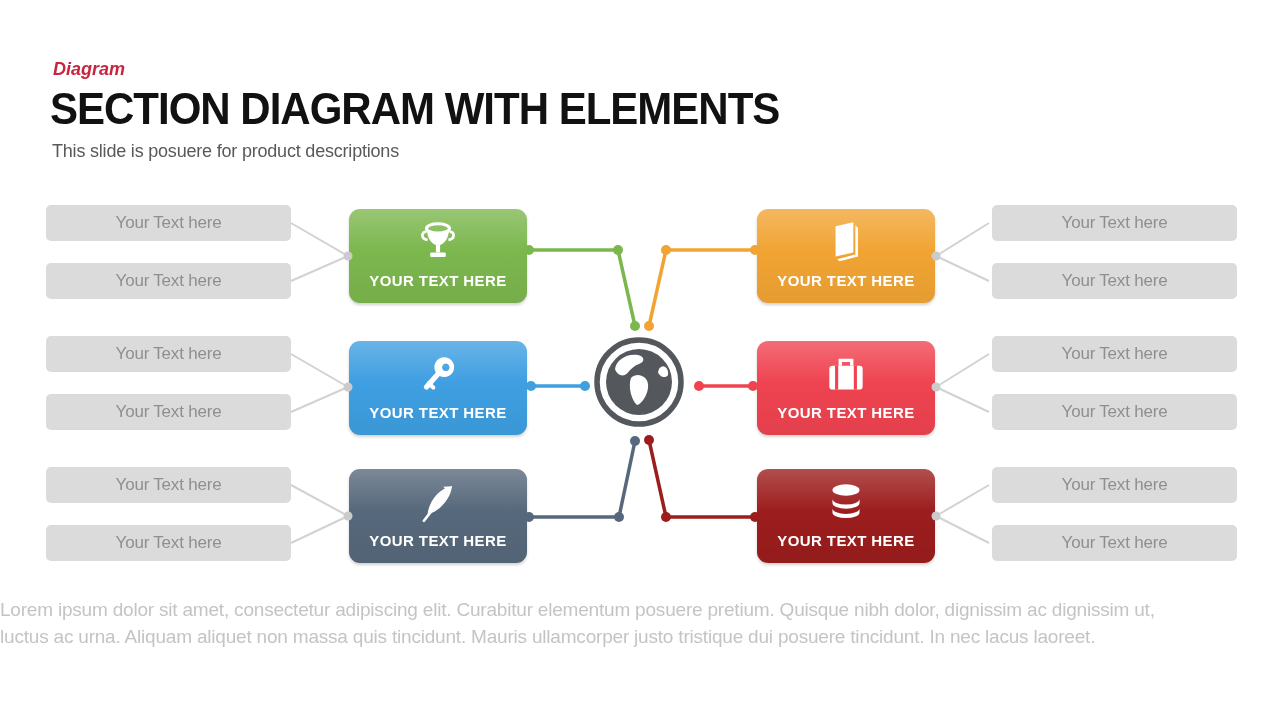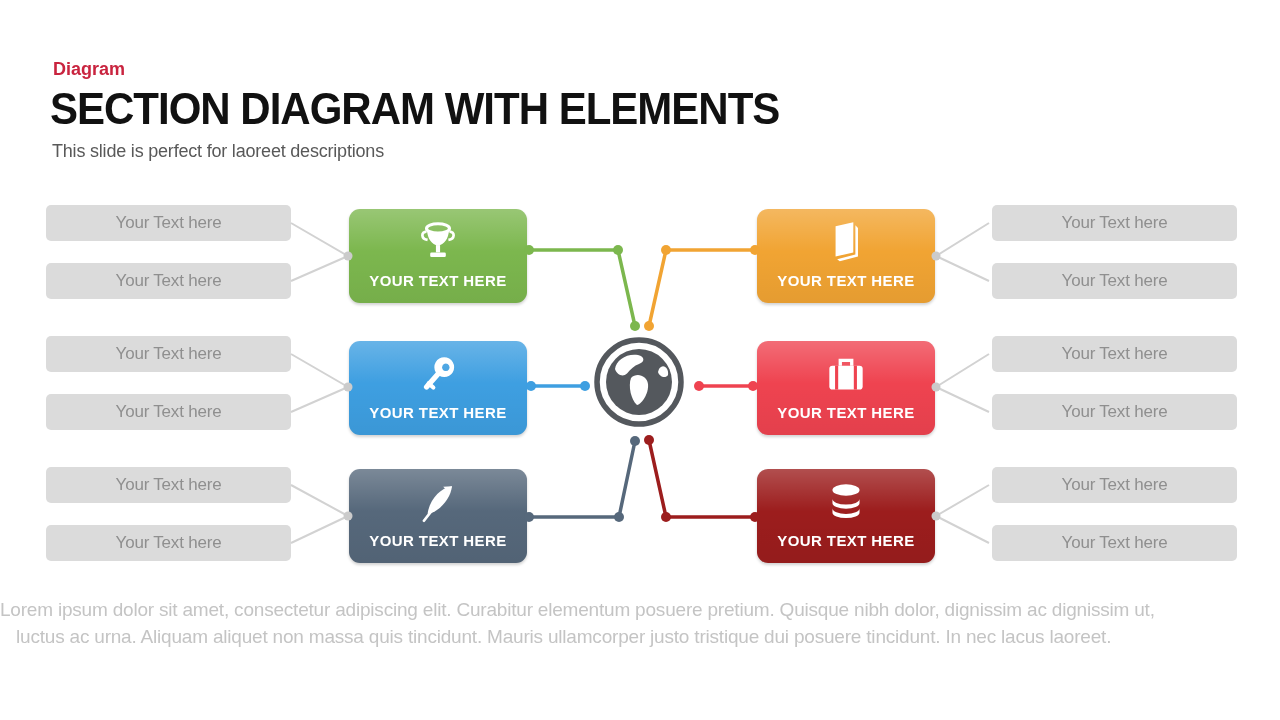--- a/index.html
+++ b/index.html
@@ -1,21 +1,21 @@
 <!DOCTYPE html>
 <html style="--green: #7CB74E; --orange: #F1A433; --blue: #3E9FE1; --red: #EF4350; --slate: #56687B; --darkred: #9C1D1D; --globe: #54585D; --tag: #C9243F; --title: #111111; --subtitle: #595959; --label_bg: #DBDBDB; --label_text: #8F8F8F; --connector_gray: #D2D2D2; --footer_text: #C4C4C4;"><head>
 <meta charset="utf-8">
 <style>
   * { margin:0; padding:0; box-sizing:border-box; }
   body { background:#e8e8e8; font-family:"Liberation Sans", sans-serif; }
   .slide {
     position:relative; width:1280px; height:720px;
     background:#ffffff; overflow:hidden;
   }
-  .tag { position:absolute; left:53px; top:59px; font-size:18px; font-weight:700; color:var(--tag); }
+  .tag { position:absolute; left:53px; top:59px; font-size:18px; font-weight:700; color:var(--tag);font-style:italic; }
   .title { position:absolute; left:50px; top:84px; font-size:42px; font-weight:700;
            letter-spacing:-1px; color:var(--title); transform:scaleY(1.06); transform-origin:left top; }
   .subtitle { position:absolute; left:52px; top:141px; font-size:18px; color:var(--subtitle); letter-spacing:-0.2px; }
 
   .connectors { position:absolute; left:0; top:0; width:1280px; height:720px; z-index:3; pointer-events:none; }
 
   .box { position:absolute; width:178px; height:94px; border-radius:11px; z-index:2;
          background:linear-gradient(180deg, rgba(255,255,255,.22) 0%, rgba(255,255,255,0) 45%, rgba(0,0,0,.05) 100%), var(--c);
          box-shadow:0 2px 3px rgba(0,0,0,.18);
          display:flex; flex-direction:column; align-items:center; justify-content:flex-start; }
@@ -23,30 +23,30 @@
   .box-label { color:#ffffff; font-size:15px; font-weight:700; letter-spacing:.4px; margin-top:1px; }
 
   .side-label { position:absolute; width:245px; height:36px; z-index:2;
                 background:var(--label_bg); border-radius:5px;
                 display:flex; align-items:center; justify-content:center;
                 font-size:17px; color:var(--label_text); letter-spacing:-0.2px; }
 
   .footer { position:absolute; left:0; width:1280px; text-align:left;
             font-size:19px; color:var(--footer_text); letter-spacing:-0.2px; }
   .footer.l1 { top:599px; }
-  .footer.l2 { top:626px;padding-left:16px; }
+  .footer.l2 { top:626px; }
 </style>
 </head>
 <body>
 
 <div class="slide">
 
   <div class="tag">Diagram</div>
   <h1 class="title">SECTION DIAGRAM WITH ELEMENTS</h1>
-  <div class="subtitle">This slide is perfect for laoreet descriptions</div>
+  <div class="subtitle">This slide is posuere for product descriptions</div>
 
   <svg class="connectors" width="1280" height="720" viewBox="0 0 1280 720">
 
     <g stroke="#D2D2D2" stroke-width="2" fill="none">
       <path d="M291,223 L348,256 M291,281 L348,256"></path>
       <path d="M291,354 L348,387 M291,412 L348,387"></path>
       <path d="M291,485 L348,516 M291,543 L348,516"></path>
     </g>
 
     <g stroke="#D2D2D2" stroke-width="2" fill="none">

